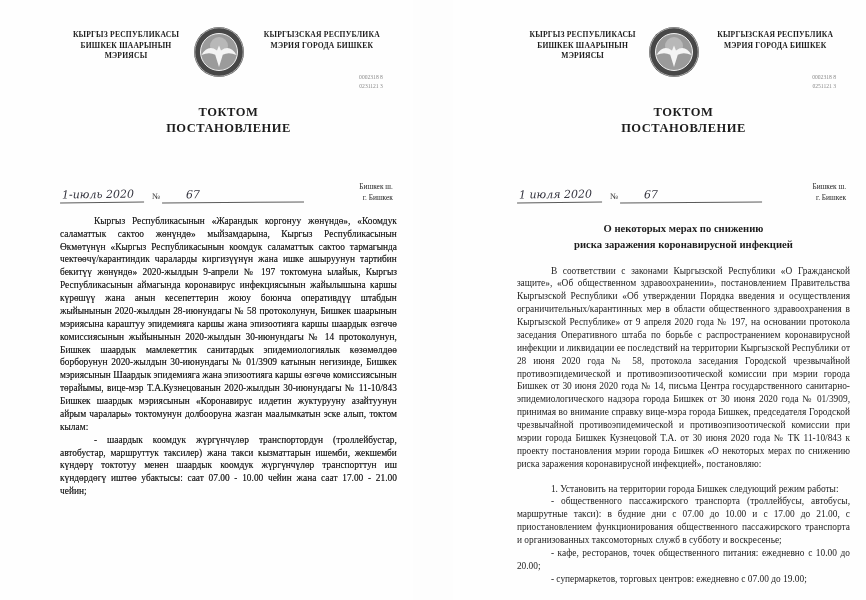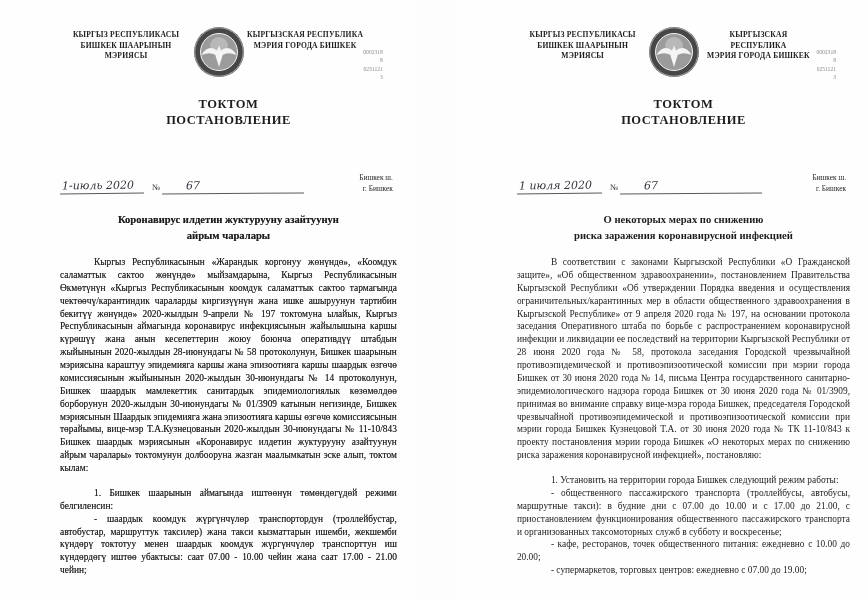--- a/index.html
+++ b/index.html
@@ -10,21 +10,21 @@
   .page{
     width:433px;height:600px;box-sizing:border-box;overflow:hidden;
     padding:26px 16px 0 60px;background:#fefefe;position:relative;
   }
   .page--right{padding-left:64px;}
   .hdr{display:flex;align-items:flex-start;justify-content:space-between;}
   .org{
     font-weight:bold;font-size:7.6px;line-height:1.4;text-align:center;
     white-space:pre-line;letter-spacing:.2px;width:132px;padding-top:4px;
   }
-  .org-col{display:flex;flex-direction:row;width:150px;}
+  .org-col{display:flex;flex-direction:column;width:150px;}
   .org-col .org{width:100%;padding-top:4px;}
   .form-numbers{
     font-size:5.6px;color:#8a8a8a;text-align:right;white-space:pre-line;
     margin-top:22px;padding-right:14px;line-height:1.5;
   }
   .emblem{width:52px;height:52px;flex:0 0 auto;margin-top:0;}
   .doc-type{
     text-align:center;font-weight:bold;font-size:12.5px;line-height:1.3;
     white-space:pre-line;margin-top:14px;letter-spacing:.5px;
   }
@@ -84,26 +84,23 @@
 ПОСТАНОВЛЕНИЕ</div>
 
     <div class="date-row">
       <span class="hw date-line">1-июль 2020</span>
       <span class="numsign">№</span>
       <span class="hw number-line">67</span>
       <span class="place">Бишкек ш.
 г. Бишкек</span>
     </div>
 
-    <div class="title">Коронавирус илдетин жуктурууну азайтуунун
-айрым чаралары</div>
 
     <div class="body">
       <p>Кыргыз Республикасынын «Жарандык коргонуу жөнүндө», «Коомдук саламаттык сактоо жөнүндө» мыйзамдарына, Кыргыз Республикасынын Өкмөтүнүн «Кыргыз Республикасынын коомдук саламаттык сактоо тармагында чектөөчү/карантиндик чараларды киргизүүнүн жана ишке ашыруунун тартибин бекитүү жөнүндө» 2020-жылдын 9-апрели № 197 токтомуна ылайык, Кыргыз Республикасынын аймагында коронавирус инфекциясынын жайылышына каршы күрөшүү жана анын кесепеттерин жоюу боюнча оперативдүү штабдын жыйынынын 2020-жылдын 28-июнундагы № 58 протоколунун, Бишкек шаарынын мэриясына караштуу эпидемияга каршы жана эпизоотияга каршы шаардык өзгөчө комиссиясынын  жыйынынын 2020-жылдын 30-июнундагы № 14 протоколунун, Бишкек шаардык мамлекеттик санитардык эпидемиологиялык көзөмөлдөө борборунун 2020-жылдын 30-июнундагы № 01/3909 катынын негизинде, Бишкек мэриясынын Шаардык эпидемияга жана эпизоотияга каршы өзгөчө комиссиясынын  төрайымы, вице-мэр Т.А.Кузнецованын 2020-жылдын 30-июнундагы № 11-10/843 Бишкек шаардык мэриясынын «Коронавирус илдетин жуктурууну азайтуунун айрым чаралары» токтомунун долбооруна жазган маалымкатын эске алып, токтом кылам:</p>
-      <p class="gap">1. Бишкек шаарынын аймагында иштөөнүн төмөндөгүдөй режими белгиленсин:</p>
       <p>- шаардык коомдук жүргүнчүлөр транспортордун (троллейбустар, автобустар, маршруттук таксилер) жана такси кызматтарын ишемби, жекшемби күндөрү токтотуу менен шаардык коомдук жүргүнчүлөр транспорттун иш күндөрдөгү иштөө убактысы: саат 07.00 - 10.00 чейин жана саат 17.00 - 21.00 чейин;</p>
     </div>
   </section>
 
   <section class="page page--right">
     <div class="hdr">
       <div class="org">КЫРГЫЗ РЕСПУБЛИКАСЫ
 БИШКЕК ШААРЫНЫН
 МЭРИЯСЫ</div>
       <svg class="emblem" viewBox="0 0 52 52">

